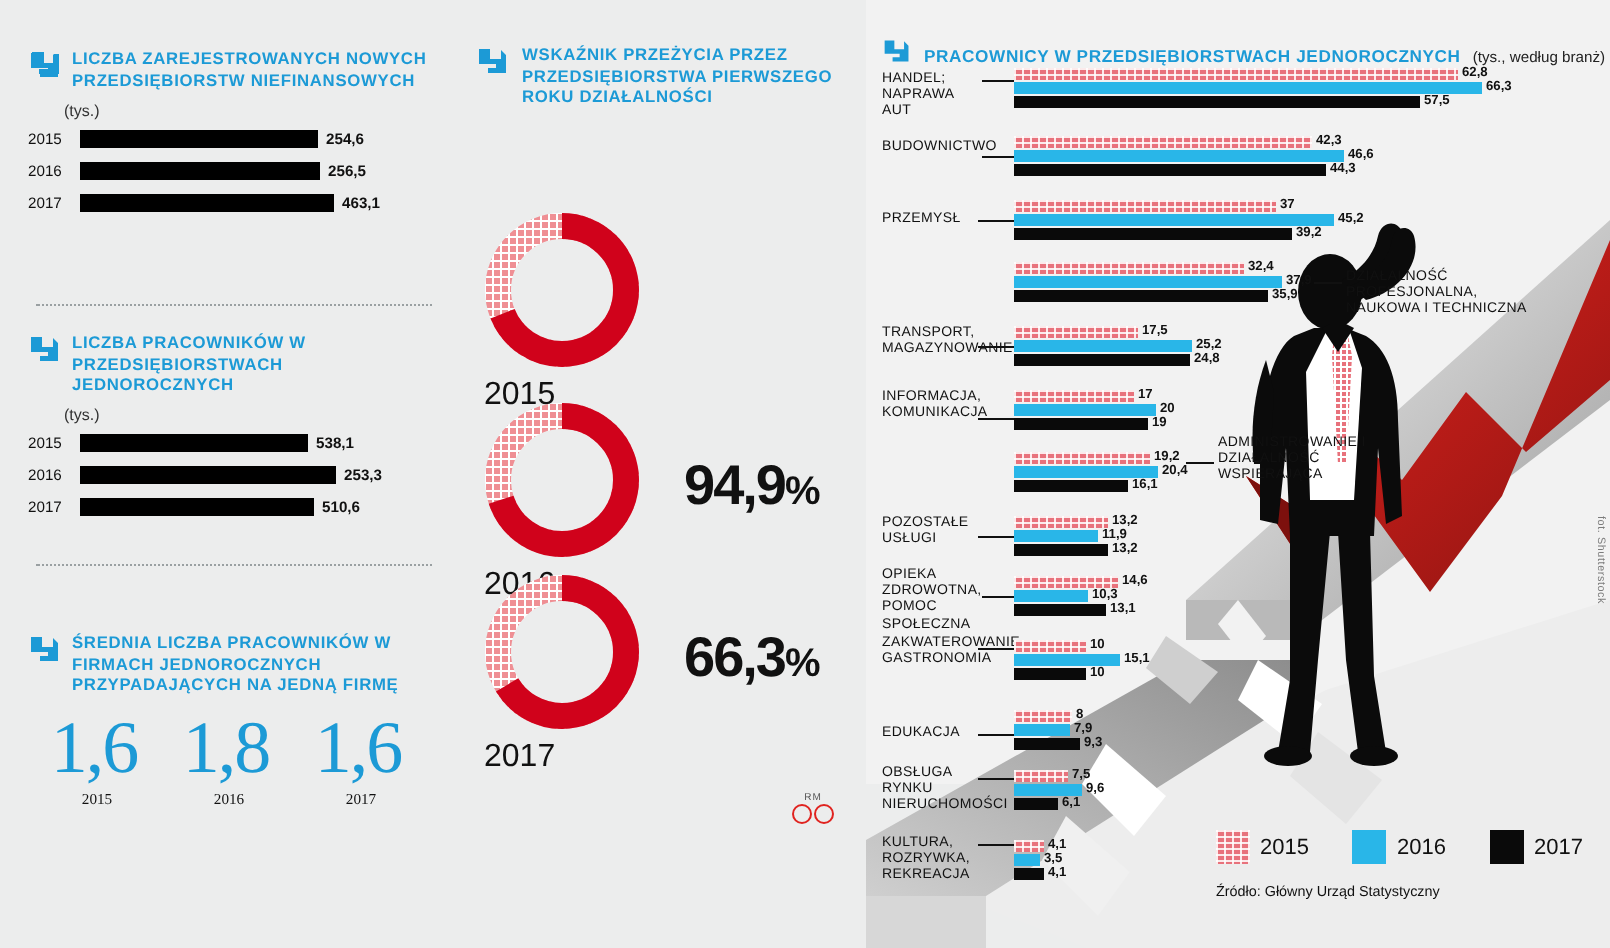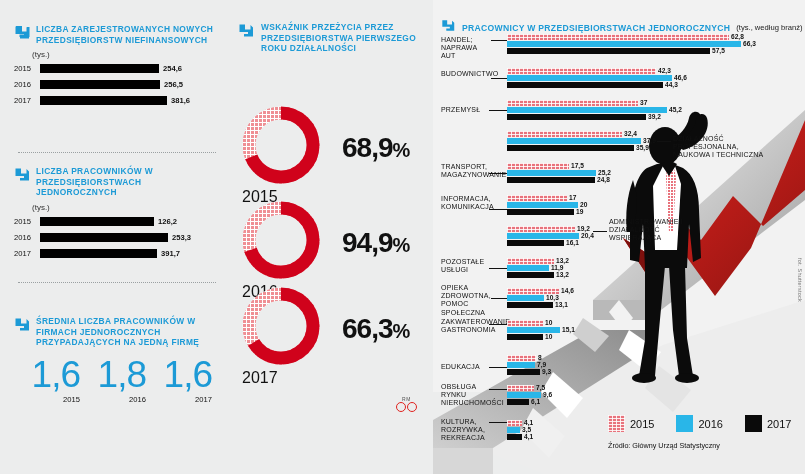--- a/index.html
+++ b/index.html
@@ -27,21 +27,21 @@
   .left{position:absolute;left:0;top:0;width:228px;height:474px;}
   .lblock{position:absolute;left:14px;width:206px;}
   .lhead{display:flex;gap:5px;align-items:flex-start;}
 
   .barrow{display:flex;align-items:center;height:13px;margin-top:3px;}
   .barrow .yr{width:26px;font-size:7.6px;color:#111;}
   .barrow .bar{height:9px;background:#000;}
   .barrow .val{font-size:7.6px;font-weight:bold;margin-left:4px;color:#111;}
 
   .bignums{display:flex;margin-top:8px;}
-  .bignum{width:66px;text-align:right;}
+  .bignum{width:66px;text-align:center;font-family:Liberation Serif, serif;}
   .bignum .n{color:#1c9ad6;font-size:37px;line-height:37px;font-weight:normal;letter-spacing:-1px;}
   .bignum .y{font-size:7.6px;color:#111;margin-top:2px;padding-left:3px;}
 
   
   .mid{position:absolute;left:228px;top:0;width:205px;height:474px;}
   .mhead{position:absolute;left:10px;top:22px;display:flex;gap:6px;}
   .donutwrap{position:absolute;left:14px;}
   .pct{
     position:absolute;left:100px;top:26px;font-size:28px;font-weight:bold;letter-spacing:-1px;color:#111;
   }
@@ -115,21 +115,21 @@
           <span class="val">254,6</span>
         </div>
         <div class="barrow">
           <span class="yr">2016</span>
           <span class="bar" style="width:120px"></span>
           <span class="val">256,5</span>
         </div>
         <div class="barrow">
           <span class="yr">2017</span>
           <span class="bar" style="width:127px"></span>
-          <span class="val">381,6</span>
+          <span class="val">463,1</span>
         </div>
       </div>
     </div>
 
     <div class="divider" style="position:absolute;left:18px;top:152px;width:198px;"></div>
 
     <div class="lblock" style="top:166px;">
       <div class="lhead">
         <span class="arrow-icon">
           <svg width="17" height="17" viewBox="0 0 17 17">
@@ -137,31 +137,31 @@
             </svg>
         </span>
         <span class="sec-title">LICZBA PRACOWNIKÓW W PRZEDSIĘBIORSTWACH JEDNOROCZNYCH</span>
       </div>
       <div class="unit">(tys.)</div>
 
       <div>
         <div class="barrow">
           <span class="yr">2015</span>
           <span class="bar" style="width:114px"></span>
-          <span class="val">126,2</span>
+          <span class="val">538,1</span>
         </div>
         <div class="barrow">
           <span class="yr">2016</span>
           <span class="bar" style="width:128px"></span>
           <span class="val">253,3</span>
         </div>
         <div class="barrow">
           <span class="yr">2017</span>
           <span class="bar" style="width:117px"></span>
-          <span class="val">391,7</span>
+          <span class="val">510,6</span>
         </div>
       </div>
     </div>
 
     <div class="divider" style="position:absolute;left:18px;top:282px;width:198px;"></div>
 
     <div class="lblock" style="top:316px;">
       <div class="lhead">
         <span class="arrow-icon">
           <svg width="17" height="17" viewBox="0 0 17 17">
@@ -203,21 +203,20 @@
           <pattern id="hat" width="4" height="4" patternUnits="userSpaceOnUse">
             <rect width="4" height="4" fill="#ef8f94"></rect>
             <rect width="4" height="1" fill="#ffffff"></rect>
             <rect width="1" height="4" fill="#ffffff"></rect>
           </pattern>
         </defs>
         <circle cx="39" cy="39" r="32" fill="none" stroke="url(#hat)" stroke-width="13"></circle>
         <circle cx="39" cy="39" r="32" fill="none" stroke="#d0021b" stroke-width="13" stroke-dasharray="138.4 62.7" transform="rotate(-90 39 39)"></circle>
       </svg>
       <div class="hole">2015</div>
-      <div class="pct"><span>68,9</span><span class="sym">%</span></div>
     </div>
 
     <div class="donutwrap" style="top:201px;">
       <svg width="78" height="78" viewBox="0 0 78 78">
         <circle cx="39" cy="39" r="32" fill="none" stroke="url(#hat)" stroke-width="13"></circle>
         <circle cx="39" cy="39" r="32" fill="none" stroke="#d0021b" stroke-width="13" stroke-dasharray="140.5 60.6" transform="rotate(-90 39 39)"></circle>
       </svg>
       <div class="hole">2016</div>
       <div class="pct"><span>94,9</span><span class="sym">%</span></div>
     </div>

